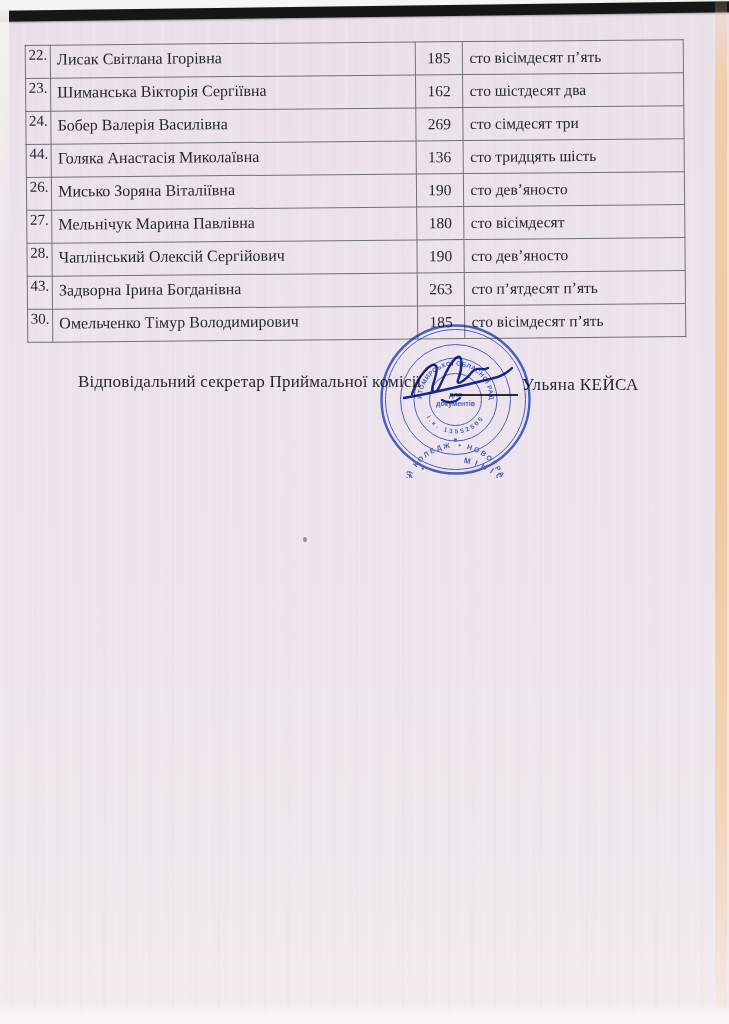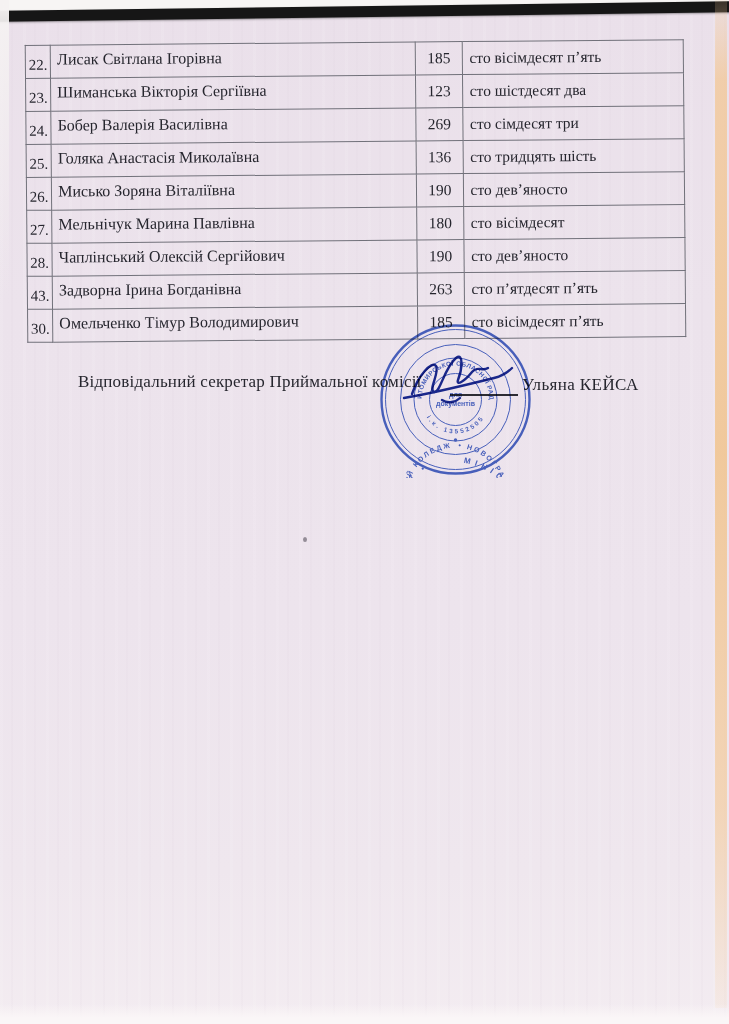--- a/index.html
+++ b/index.html
@@ -12,21 +12,21 @@
   .top-white{position:absolute;left:-10px;top:-6px;width:760px;height:22px;background:#f7f5f4;transform:rotate(-0.75deg);}
   .scan-band{position:absolute;left:-12px;top:6px;width:760px;height:11px;background:#161616;transform:rotate(-0.75deg);box-shadow:0 1px 2px rgba(0,0,0,.35);}
   .edge-peach{position:absolute;right:2px;top:0;width:12px;height:1008px;
         background:linear-gradient(180deg,rgba(243,201,150,.15) 0%,rgba(243,199,149,.75) 8%,rgba(241,196,142,.85) 45%,rgba(244,205,160,.7) 80%,rgba(248,224,198,.25) 100%);}
   .bottom-fade{position:absolute;left:0;bottom:0;width:729px;height:20px;background:linear-gradient(180deg,rgba(251,248,249,0),#faf6f7 70%);}
   .left-sliver{position:absolute;left:0;top:0;width:9px;height:300px;background:linear-gradient(180deg,#f5f2f2,rgba(245,242,242,0));}
 
   .doc-table{position:absolute;left:26px;top:42px;width:659px;border-collapse:collapse;transform:rotate(-0.5deg);}
   .doc-table td{border:1px solid #71717a;height:33px;font-size:15.5px;line-height:1.15;
         box-sizing:border-box;background:transparent;}
-  .doc-table td:nth-child(1){width:24px;text-align:center;vertical-align:top;padding-top:11px;font-size:15px;}
+  .doc-table td:nth-child(1){width:24px;text-align:center;vertical-align:top;padding-top:1px;font-size:15px;}
   .doc-table td:nth-child(2){width:348px;text-align:left;vertical-align:top;padding:5px 4px 0 6px;font-size:16px;}
   .doc-table td:nth-child(3){width:44px;text-align:center;vertical-align:bottom;padding-bottom:7px;font-size:15.5px;}
   .doc-table td:nth-child(4){width:211px;text-align:left;vertical-align:bottom;padding:0 4px 7px 7px;font-size:15.5px;}
 
   .footer-label{position:absolute;left:78px;top:372px;font-size:17px;letter-spacing:.2px;}
   .sign-line{position:absolute;left:450px;top:394px;width:68px;height:2px;background:#2c2c33;}
   .signatory{position:absolute;left:522px;top:375px;font-size:17px;letter-spacing:.4px;}
 
   .stamp{position:absolute;left:377px;top:321px;width:157px;height:157px;mix-blend-mode:multiply;opacity:.93;}
   .stamp text{font-family:"Liberation Sans",sans-serif;font-weight:bold;fill:#3f5fc5;}
@@ -48,31 +48,31 @@
     <tbody>
         <tr>
           <td>22.</td>
           <td>Лисак Світлана Ігорівна</td>
           <td>185</td>
           <td>сто вісімдесят п’ять</td>
         </tr>
         <tr>
           <td>23.</td>
           <td>Шиманська Вікторія Сергіївна</td>
-          <td>123</td>
+          <td>162</td>
           <td>сто шістдесят два</td>
         </tr>
         <tr>
           <td>24.</td>
           <td>Бобер Валерія Василівна</td>
           <td>269</td>
           <td>сто сімдесят три</td>
         </tr>
         <tr>
-          <td>25.</td>
+          <td>44.</td>
           <td>Голяка Анастасія Миколаївна</td>
           <td>136</td>
           <td>сто тридцять шість</td>
         </tr>
         <tr>
           <td>26.</td>
           <td>Мисько Зоряна Віталіївна</td>
           <td>190</td>
           <td>сто дев’яносто</td>
         </tr>

